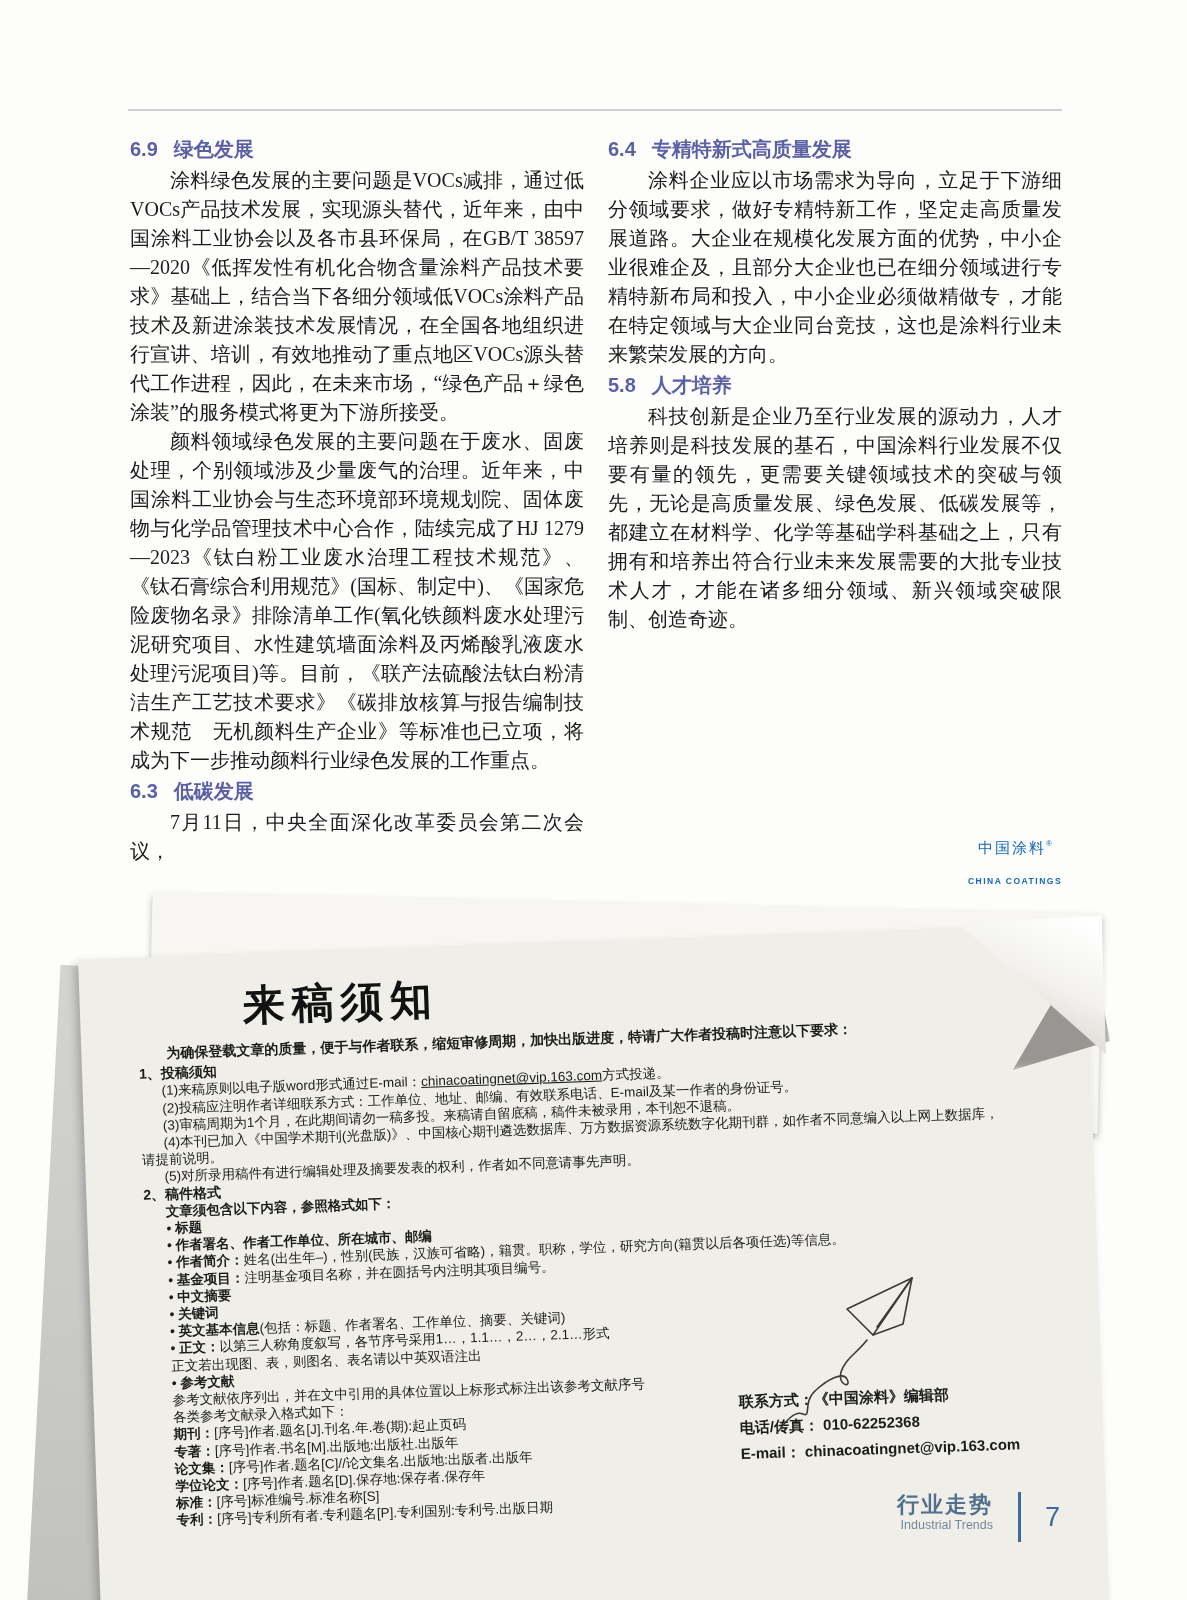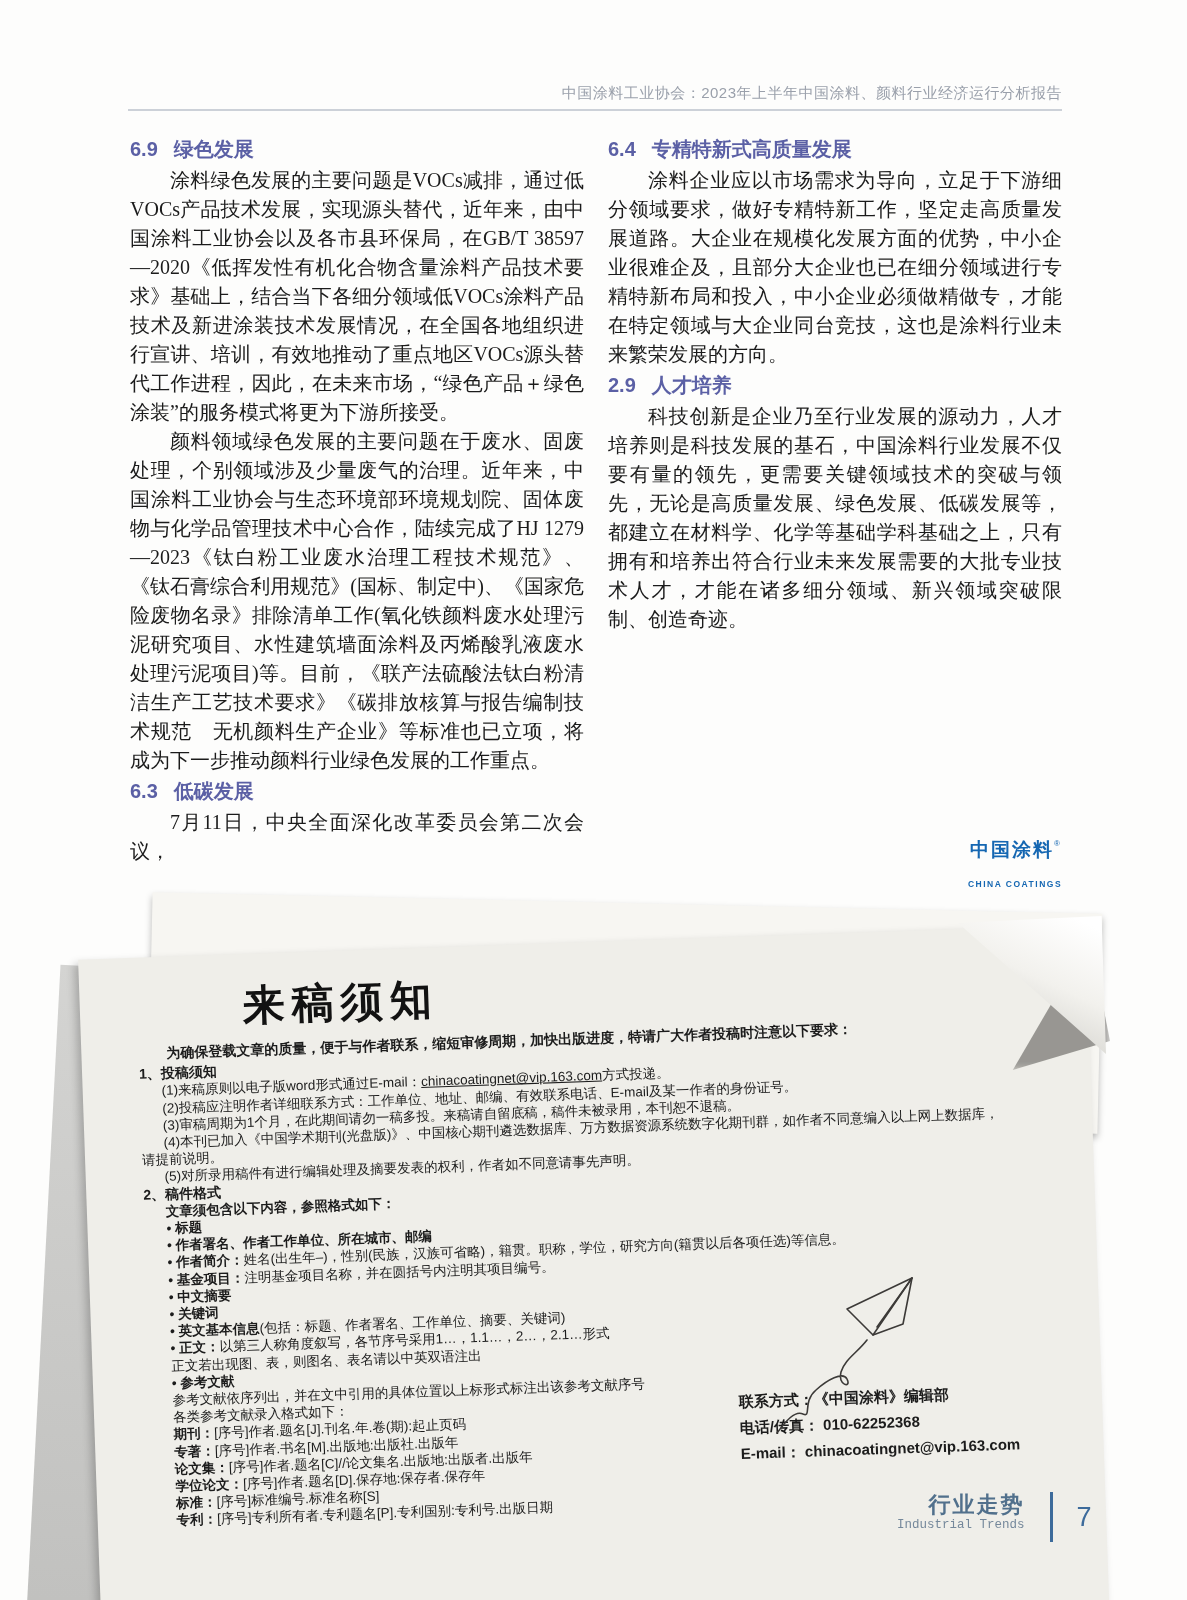--- a/index.html
+++ b/index.html
@@ -16,21 +16,21 @@
   .col{width:454px;font-size:20px;line-height:29px;text-align:justify;color:#1b1b1b;
        font-family:"Liberation Serif","DejaVu Serif",serif;}
   .para{margin:0;text-indent:2em;}
   .para.noind{text-indent:0;}
   .sec-head{color:#5b60a5;font-family:"Liberation Sans","DejaVu Sans",sans-serif;
             font-weight:bold;font-size:20px;line-height:29px;margin:2px 0;}
   .sec-num{margin-right:16px;}
 
   
   .logo{position:absolute;left:960px;top:840px;width:110px;text-align:center;line-height:1.05;}
-  .logo-zh{color:#1567b2;font-weight:700;font-size:19px;letter-spacing:2px;}
+  .logo-zh{color:#1567b2;font-weight:400;font-size:15px;letter-spacing:2px;}
   .logo-reg{color:#1567b2;font-size:8px;vertical-align:top;}
   .logo-en{color:#1567b2;font-weight:bold;font-size:8.5px;letter-spacing:1.5px;margin-top:20px;}
 
   
   .sheet-back1{position:absolute;left:42px;top:972px;width:300px;height:700px;
                transform:rotate(3deg);background:linear-gradient(180deg,#d4d4d2,#bfbfbd);z-index:1;}
   .sheet-back2{position:absolute;left:150px;top:903px;width:950px;height:220px;
                transform:rotate(1.3deg);background:#f7f6f2;box-shadow:0 4px 7px rgba(0,0,0,.28);z-index:2;}
   .sheet-front{position:absolute;left:90px;top:942px;width:1008px;height:700px;
                transform:rotate(-2deg);background:#efeee9;
@@ -54,44 +54,43 @@
 
   .contact{position:absolute;left:645px;top:452px;font-size:15px;line-height:26px;color:#191919;}
   .contact .nline{text-indent:0;font-weight:bold;font-size:15px;line-height:26px;}
 
   .plane{position:absolute;left:755px;top:1235px;z-index:7;}
 
   
   .page-footer{position:absolute;left:897px;top:1492px;z-index:8;display:flex;align-items:flex-start;gap:16px;}
   .pf-txt{text-align:right;margin-right:9px;}
   .pf-zh{color:#51708c;font-weight:bold;font-size:22px;letter-spacing:2px;line-height:26px;}
-  .pf-en{color:#75889b;font-size:12.5px;font-family:Liberation Mono, monospace;line-height:15px;}
+  .pf-en{color:#75889b;font-size:12.5px;font-family:Liberation Sans, sans-serif;line-height:15px;}
   .pf-bar{width:3px;height:50px;background:#3d6b9b;margin-right:8px;}
   .pf-num{color:#3d6b9b;font-size:27px;line-height:50px;}
 </style>
 </head>
 <body>
 
 <div class="page">
 
-  <div class="run-head">中国涂料工业协会：2023年上半年中国涂料、颜料行业经济运行分析报告</div>
   <div class="run-rule"></div>
 
   <div class="article">
     <div class="col" id="col-left">
         <div class="sec-head"><span class="sec-num">6.9</span><span>绿色发展</span></div>
         <p class="para">涂料绿色发展的主要问题是VOCs减排，通过低VOCs产品技术发展，实现源头替代，近年来，由中国涂料工业协会以及各市县环保局，在GB/T 38597—2020《低挥发性有机化合物含量涂料产品技术要求》基础上，结合当下各细分领域低VOCs涂料产品技术及新进涂装技术发展情况，在全国各地组织进行宣讲、培训，有效地推动了重点地区VOCs源头替代工作进程，因此，在未来市场，“绿色产品＋绿色涂装”的服务模式将更为下游所接受。</p>
         <p class="para">颜料领域绿色发展的主要问题在于废水、固废处理，个别领域涉及少量废气的治理。近年来，中国涂料工业协会与生态环境部环境规划院、固体废物与化学品管理技术中心合作，陆续完成了HJ 1279—2023《钛白粉工业废水治理工程技术规范》、《钛石膏综合利用规范》(国标、制定中)、《国家危险废物名录》排除清单工作(氧化铁颜料废水处理污泥研究项目、水性建筑墙面涂料及丙烯酸乳液废水处理污泥项目)等。目前，《联产法硫酸法钛白粉清洁生产工艺技术要求》《碳排放核算与报告编制技术规范　无机颜料生产企业》等标准也已立项，将成为下一步推动颜料行业绿色发展的工作重点。</p>
         <div class="sec-head"><span class="sec-num">6.3</span><span>低碳发展</span></div>
         <p class="para">7月11日，中央全面深化改革委员会第二次会议，</p>
       </div>
     <div class="col" id="col-right">
         <div class="sec-head"><span class="sec-num">6.4</span><span>专精特新式高质量发展</span></div>
         <p class="para">涂料企业应以市场需求为导向，立足于下游细分领域要求，做好专精特新工作，坚定走高质量发展道路。大企业在规模化发展方面的优势，中小企业很难企及，且部分大企业也已在细分领域进行专精特新布局和投入，中小企业必须做精做专，才能在特定领域与大企业同台竞技，这也是涂料行业未来繁荣发展的方向。</p>
-        <div class="sec-head"><span class="sec-num">2.9</span><span>人才培养</span></div>
+        <div class="sec-head"><span class="sec-num">5.8</span><span>人才培养</span></div>
         <p class="para">科技创新是企业乃至行业发展的源动力，人才培养则是科技发展的基石，中国涂料行业发展不仅要有量的领先，更需要关键领域技术的突破与领先，无论是高质量发展、绿色发展、低碳发展等，都建立在材料学、化学等基础学科基础之上，只有拥有和培养出符合行业未来发展需要的大批专业技术人才，才能在诸多细分领域、新兴领域突破限制、创造奇迹。</p>
       </div>
   </div>
 
   <div class="logo">
     <div>
       <span class="logo-zh">中国涂料</span><span class="logo-reg">®</span>
     </div>
     <div class="logo-en">CHINA COATINGS</div>
   </div>

